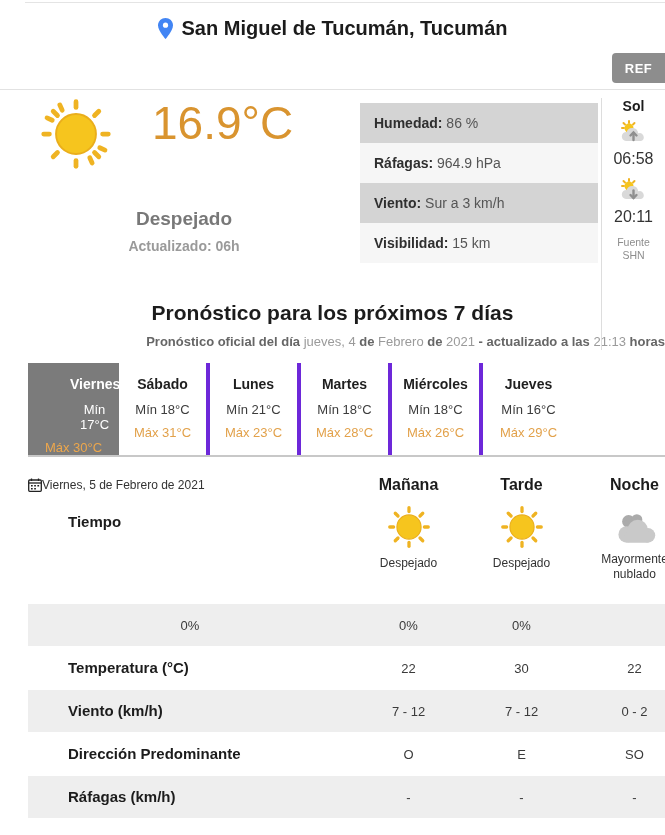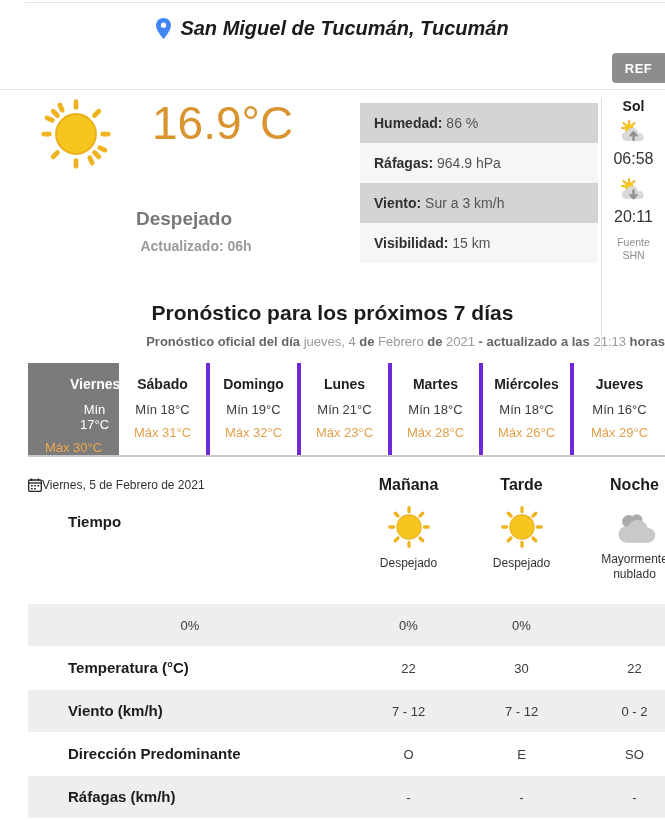--- a/index.html
+++ b/index.html
@@ -6,32 +6,32 @@
   html,body { width:665px; height:835px; background:#fff; overflow:hidden;
     font-family:"Liberation Sans","DejaVu Sans",sans-serif; color:#212121; }
   .page { position:relative; width:665px; height:835px; }
 
   
   .topline { position:absolute; top:2px; left:25px; right:0; height:1px; background:#e4e4e4; }
 
   
   .header { position:relative; height:90px; border-bottom:1px solid #e2e2e2; }
   .loc-row { display:flex; justify-content:center; align-items:center; gap:9px; padding-top:17px; }
-  .loc-title { font-size:20px; font-weight:bold; color:#1b1b1b;font-style:italic; }
+  .loc-title { font-size:20px; font-weight:bold; color:#1b1b1b; }
   .ref-btn { position:absolute; top:53px; right:0; width:53px; height:30px; border:none;
     background:#8d8d8d; color:#fff; font-weight:bold; font-size:13px; letter-spacing:.5px;
     border-radius:4px 0 0 4px; font-family:inherit; cursor:pointer; }
 
   
   .current { position:relative; height:190px; }
   .big-sun { position:absolute; left:38px; top:6px; }
   .big-temp { position:absolute; left:152px; top:6px; font-size:46px; color:#d9942f; }
   .cond { position:absolute; left:28px; top:118px; width:312px; text-align:center;
     font-size:19px; font-weight:bold; color:#787878; }
-  .updated { position:absolute; left:40px; top:148px; width:312px; text-align:center;
+  .updated { position:absolute; left:28px; top:148px; width:312px; text-align:center;
     font-size:14px; font-weight:bold; color:#9a9a9a; }
   .info-panel { position:absolute; left:360px; top:13px; width:238px; }
   .info-row { height:40px; line-height:40px; padding-left:14px; font-size:14px; color:#555;
     background:#f6f6f6; white-space:nowrap; }
   .info-row.alt { background:#d4d4d4; }
   .info-row b { color:#2f2f2f; }
   .vdivider { position:absolute; left:601px; top:8px; width:1px; height:252px; background:#ddd; }
   .sun-col { position:absolute; left:602px; top:8px; width:63px; text-align:center; }
   .sun-col .sol { font-size:14px; font-weight:bold; color:#1b1b1b; margin-bottom:6px; }
   .sun-col .time { font-size:16px; color:#333; margin:2px 0 10px; }
@@ -168,25 +168,20 @@
       <div class="day-name">Viernes</div>
       <div class="day-min">Mín 17°C</div>
       <div class="day-max">Máx 30°C</div>
     </div>
     <div class="day-tab">
       <div class="day-name">Sábado</div>
       <div class="day-min">Mín 18°C</div>
       <div class="day-max">Máx 31°C</div>
     </div>
     <div class="day-tab">
-      <div class="day-name">Domingo</div>
-      <div class="day-min">Mín 19°C</div>
-      <div class="day-max">Máx 32°C</div>
-    </div>
-    <div class="day-tab">
       <div class="day-name">Lunes</div>
       <div class="day-min">Mín 21°C</div>
       <div class="day-max">Máx 23°C</div>
     </div>
     <div class="day-tab">
       <div class="day-name">Martes</div>
       <div class="day-min">Mín 18°C</div>
       <div class="day-max">Máx 28°C</div>
     </div>
     <div class="day-tab">

